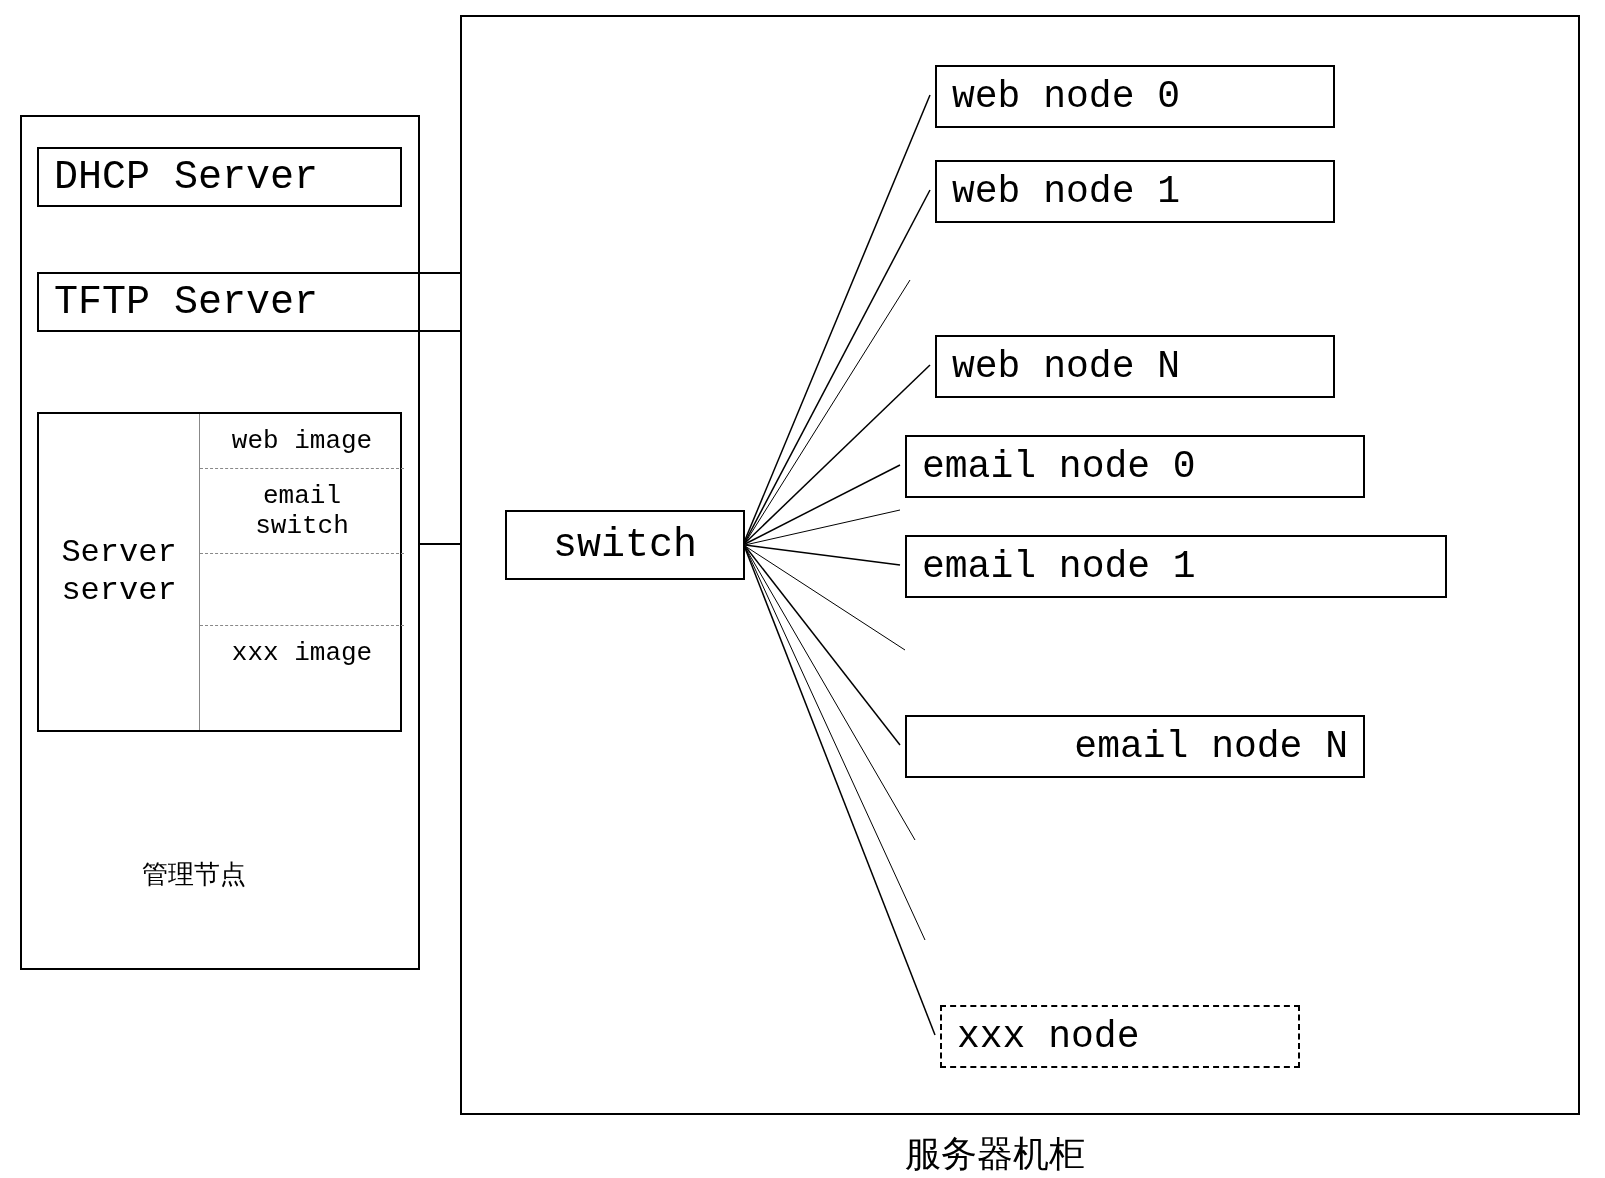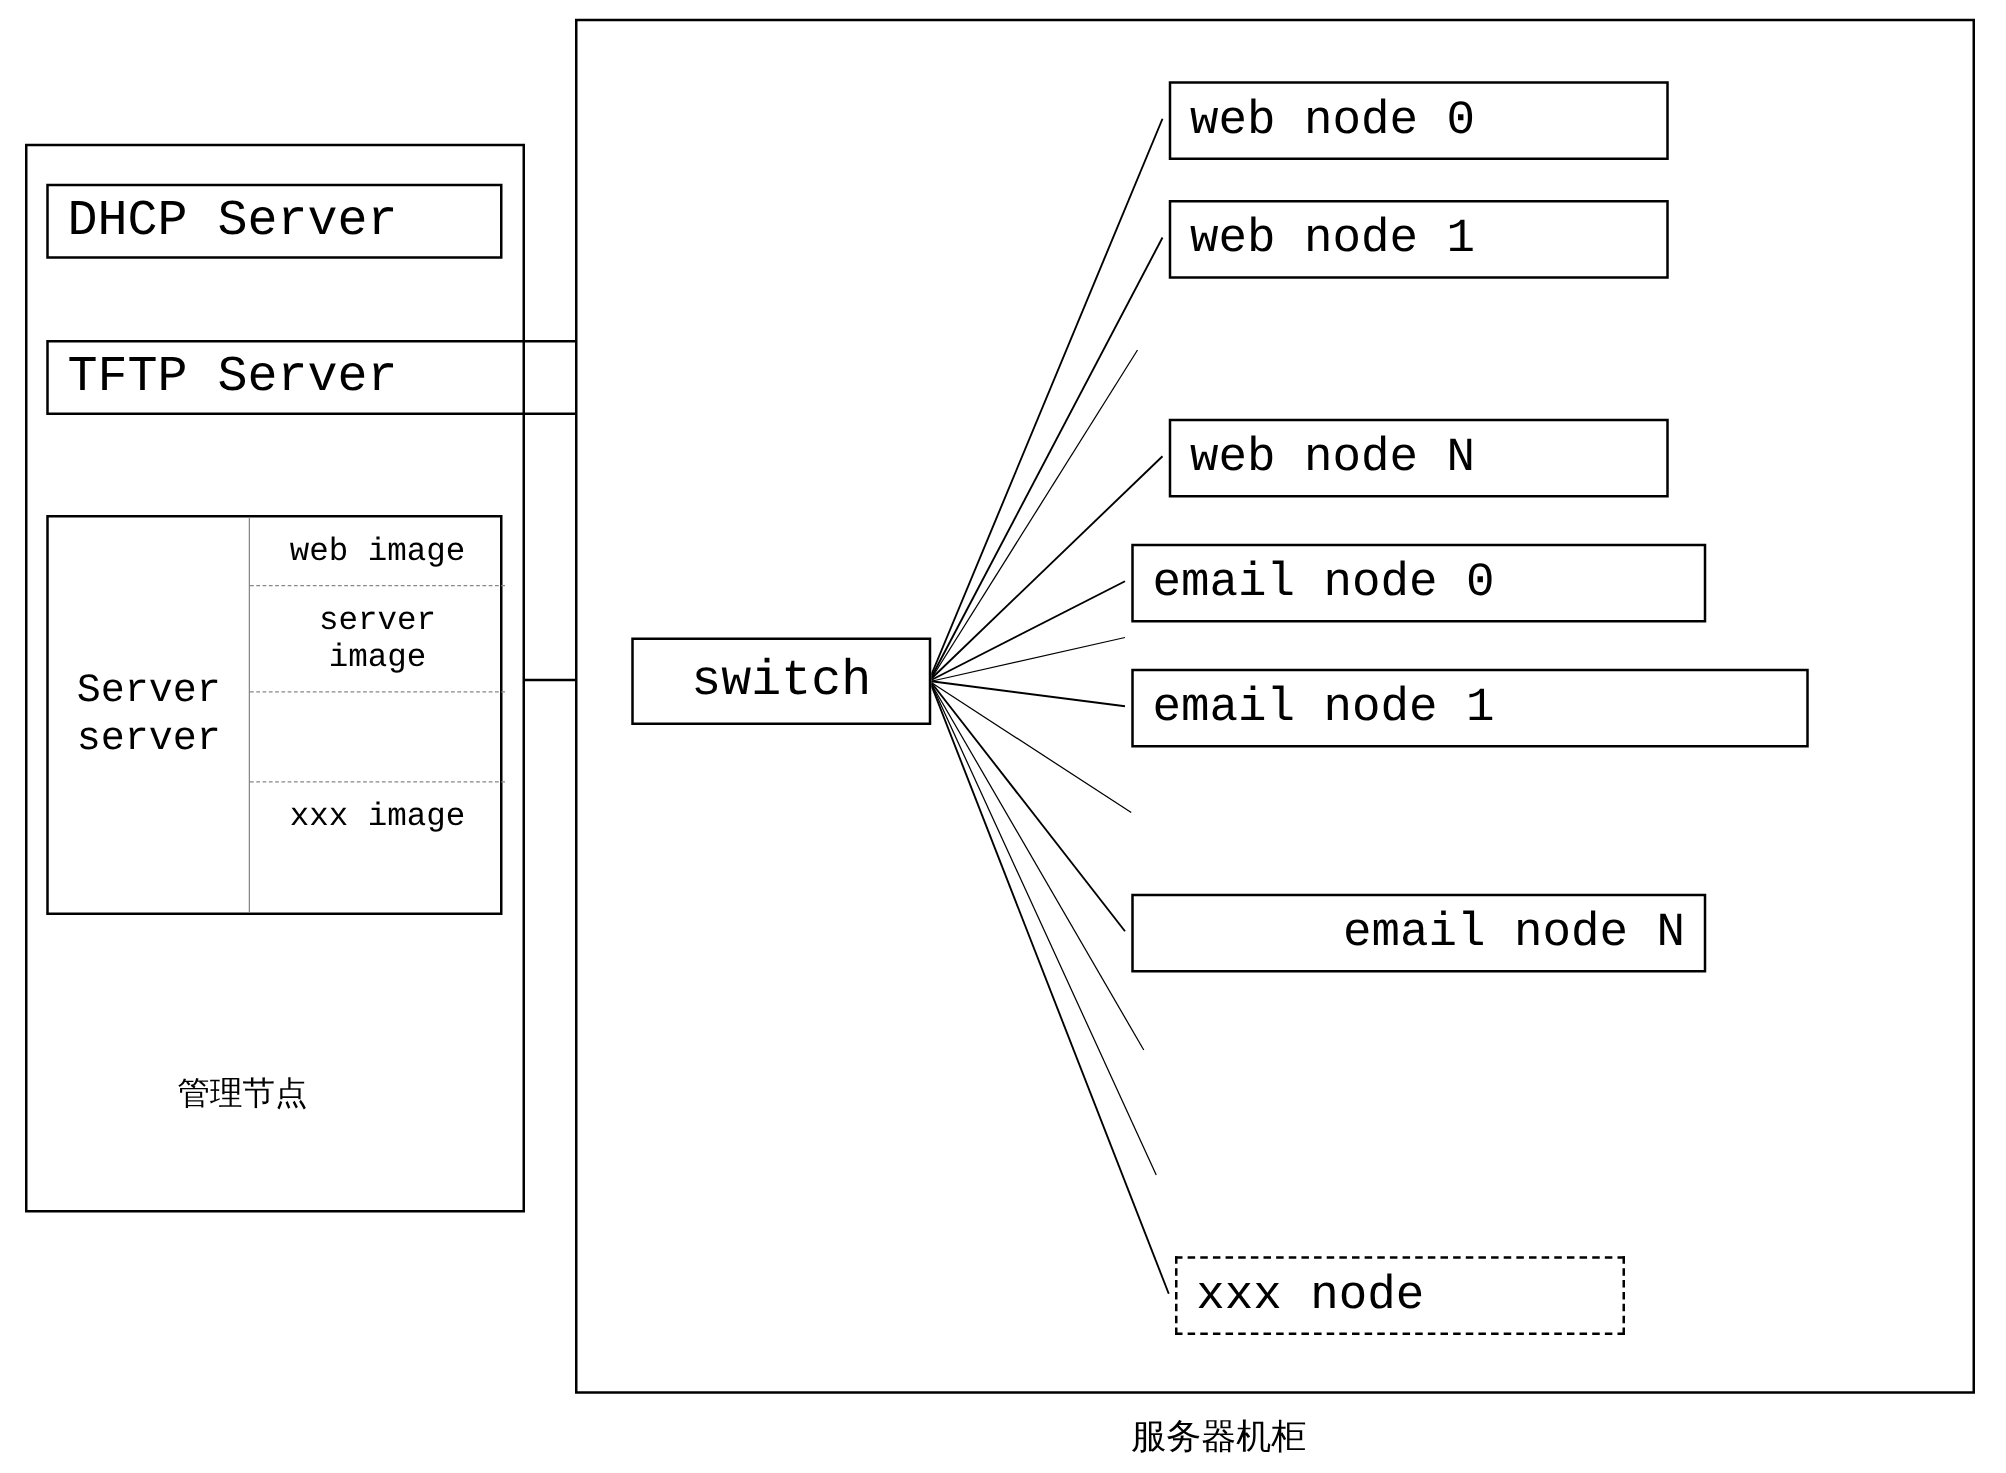--- a/index.html
+++ b/index.html
@@ -155,42 +155,42 @@
       top: 0;
       width: 100%;
       height: 100%;
       z-index: 1;
     }
     
     .cabinet-label {
       position: absolute;
       left: 905px;
       top: 1130px;
-      font-size: 28px;
+      font-size: 36px;
       font-family: "SimSun", serif;
     }
   </style>
 </head>
 <body>
 
 <div class="mgmt-box">
   <div class="dhcp-server">
     <span>DHCP Server</span>
   </div>
   <div class="tftp-server">
     <span>TFTP Server</span>
   </div>
   <div class="image-server">
     <div class="image-server-label">
       <span>Server</span><br>
       <span>server</span>
     </div>
     <div class="image-list">
       <div class="image-item">web image</div>
-      <div class="image-item">server image</div>
+      <div class="image-item">email switch</div>
       <div class="image-item blank"></div>
       <div class="image-item last">xxx image</div>
     </div>
   </div>
   <div class="mgmt-label">管理节点</div>
 </div>
 
 <div class="conn-mgmt-switch"></div>
 
 <div class="cabinet-box"></div>

